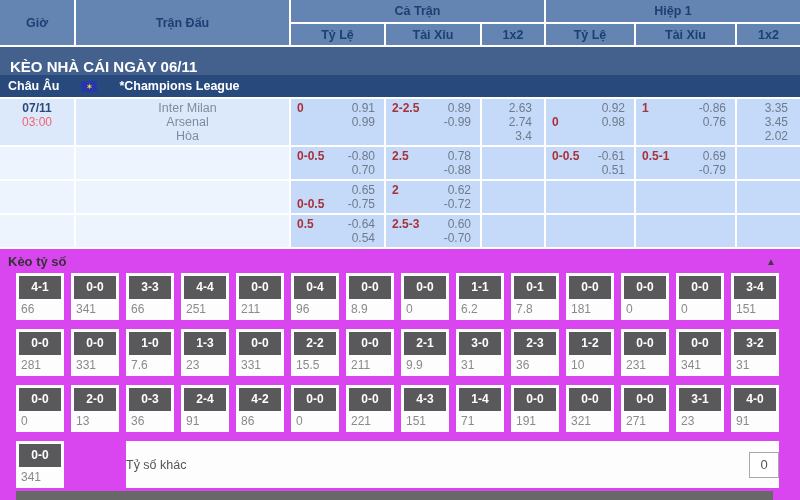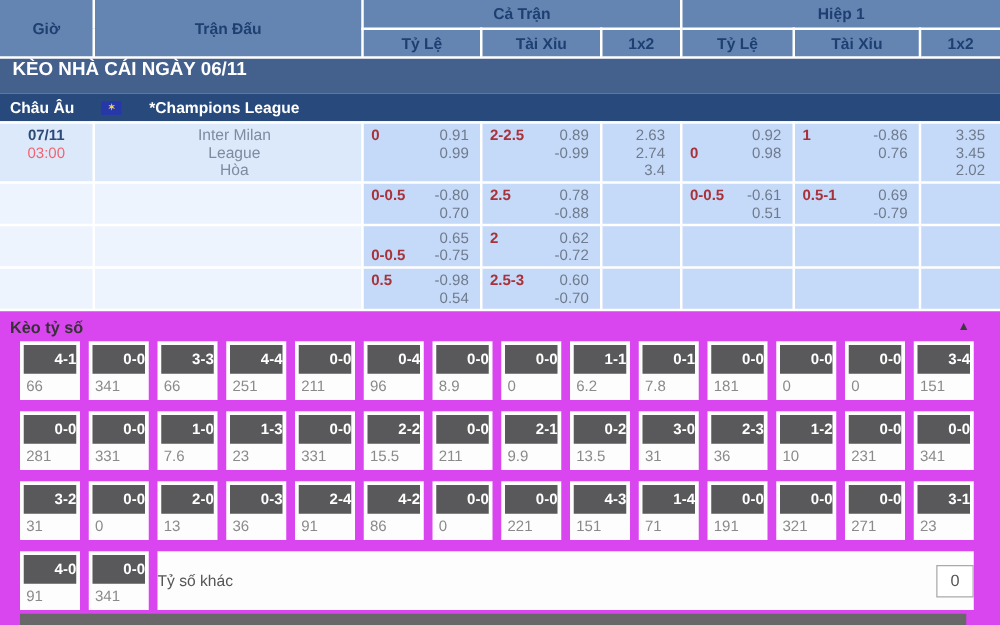--- a/index.html
+++ b/index.html
@@ -29,37 +29,37 @@
   .match-date { color:#2c4a78; font-weight:bold; }
   .match-time { color:#f4626f; }
   .c-teams div { padding-left:10px; color:#7e8ba1; font-size:12.5px; }
   .pair { display:flex; padding:0 9px 0 6px; }
   .pair .hdp { color:#a8323a; font-weight:bold; }
   .pair .val { margin-left:auto; color:#6f7b8c; }
   .lline { text-align:right; padding-right:12px; color:#6f7b8c; }
 
   
   .date-banner { height:28px; background:#44618e; color:#fff; font-size:15px; font-weight:bold;
-                 display:flex; align-items:flex-start; padding-left:10px; }
+                 display:flex; align-items:flex-end; padding-left:10px; }
   .league-bar  { height:22px; background:#27497c; color:#fff; font-size:12.5px; font-weight:bold;
                  display:flex; align-items:center; gap:22px; padding-left:8px; cursor:pointer; }
   .eu-flag { width:16px; height:11px; background:#2638a8; border-radius:1px;
              display:inline-flex; align-items:center; justify-content:center;
              color:#f8d548; font-size:7px; line-height:7px; }
 
   
   .score-section { background:#d946ef; flex:1; }
   .score-head { height:22px; display:flex; align-items:center; justify-content:space-between;
                 padding:2px 24px 0 8px; }
   .score-title { font-size:13px; color:#333; font-weight:600; }
   .collapse { font-size:10px; color:#3c3c3c; cursor:pointer; }
   .score-grid { display:grid; grid-template-columns:repeat(14,48px);
                 column-gap:7px; row-gap:9px; padding:2px 0 0 16px; }
   .score-cell { background:#fdfdfd; cursor:pointer; }
-  .chip { background:#59595b; color:#fff; font-weight:bold; font-size:12px; text-align:right;
+  .chip { background:#59595b; color:#fff; font-weight:bold; font-size:12px; text-align:center;
           height:23px; line-height:23px; margin:3px 3px 2px 3px; }
   .chip-val { font-size:12px; color:#8a8a8a; padding:1px 0 4px 5px; min-height:18px; }
   .other-panel { grid-column:3 / 15; background:#fdfdfd; display:flex; align-items:center;
                  justify-content:space-between; gap:25px; }
   .other-label { font-size:12.5px; color:#555; }
   .other-input { width:30px; height:26px; border:1px solid #a9a9a9; background:#fff;
                  text-align:center; font-size:13px; color:#555; font-family:inherit; }
   .next-bar { position:absolute; left:16px; top:491px; width:757px; height:9px; background:#686868; }
 </style>
 </head>
@@ -118,21 +118,21 @@
         <col style="width:64px">
     </colgroup>
     <tbody>
         <tr class="first-row">
           <td class="left-cell c-time">
             <div class="match-date">07/11</div>
             <div class="match-time">03:00</div>
           </td>
           <td class="left-cell c-teams">
             <div>Inter Milan</div>
-            <div>League</div>
+            <div>Arsenal</div>
             <div>Hòa</div>
           </td>
           <td class="odds-cell">
             <div class="pair">
               <span class="hdp">0</span>
               <span class="val">0.91</span>
             </div>
             <div class="pair">
               <span class="hdp"></span>
               <span class="val">0.99</span>
@@ -252,21 +252,21 @@
           <td class="odds-cell"></td>
           <td class="odds-cell"></td>
           <td class="odds-cell"></td>
         </tr>
         <tr>
           <td class="left-cell c-time"></td>
           <td class="left-cell c-teams"></td>
           <td class="odds-cell">
             <div class="pair">
               <span class="hdp">0.5</span>
-              <span class="val">-0.98</span>
+              <span class="val">-0.64</span>
             </div>
             <div class="pair">
               <span class="hdp"></span>
               <span class="val">0.54</span>
             </div>
           </td>
           <td class="odds-cell">
             <div class="pair">
               <span class="hdp">2.5-3</span>
               <span class="val">0.60</span>
@@ -372,24 +372,20 @@
         </div>
         <div class="score-cell">
           <div class="chip">0-0</div>
           <div class="chip-val">211</div>
         </div>
         <div class="score-cell">
           <div class="chip">2-1</div>
           <div class="chip-val">9.9</div>
         </div>
         <div class="score-cell">
-          <div class="chip">0-2</div>
-          <div class="chip-val">13.5</div>
-        </div>
-        <div class="score-cell">
           <div class="chip">3-0</div>
           <div class="chip-val">31</div>
         </div>
         <div class="score-cell">
           <div class="chip">2-3</div>
           <div class="chip-val">36</div>
         </div>
         <div class="score-cell">
           <div class="chip">1-2</div>
           <div class="chip-val">10</div>

